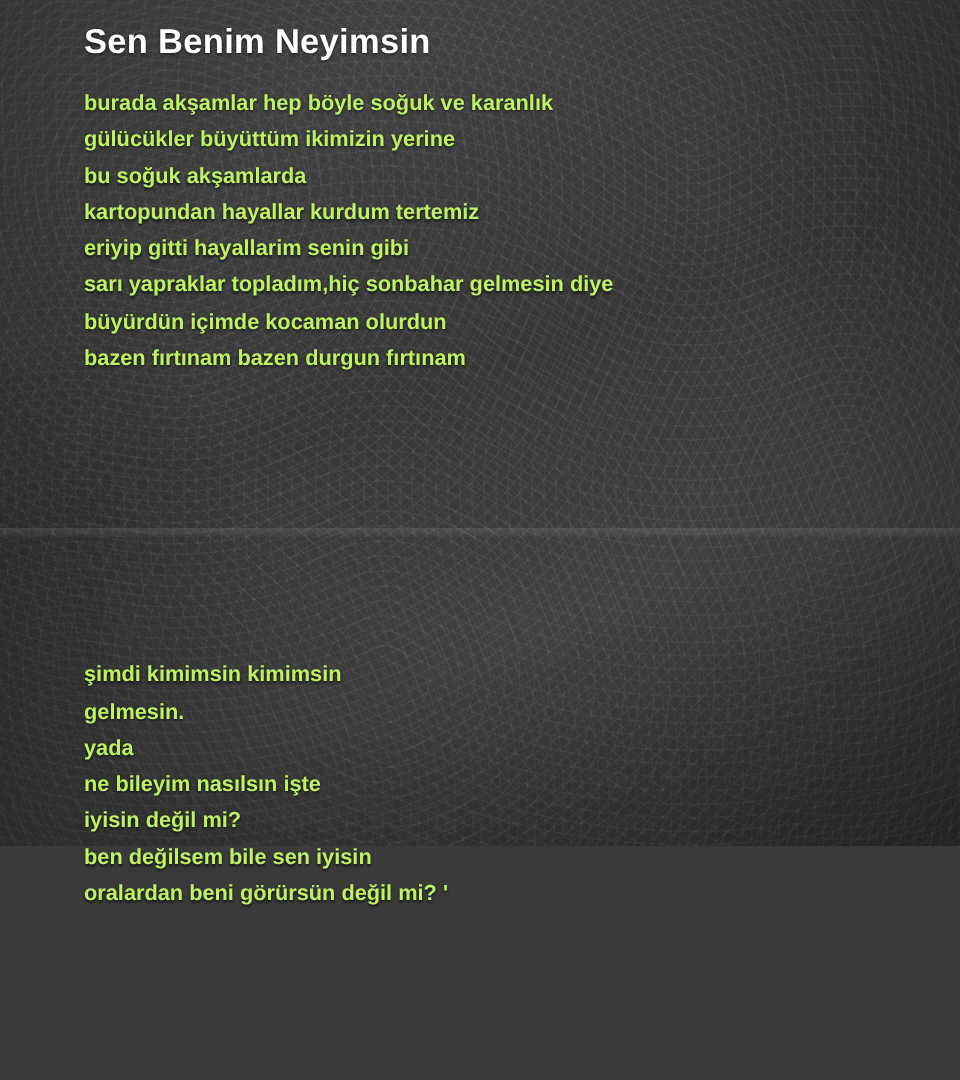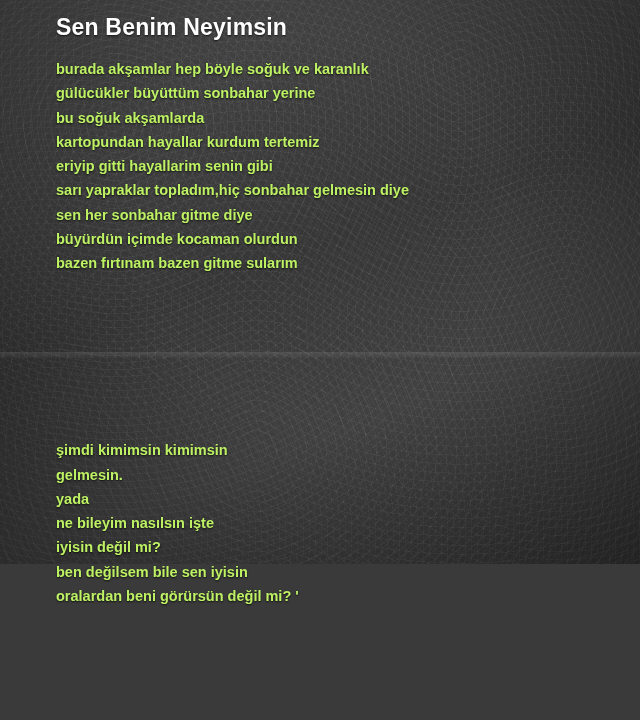--- a/index.html
+++ b/index.html
@@ -96,28 +96,27 @@
 <div class="page">
   <div class="texture"></div>
   <div class="vignette"></div>
   <div class="divider"></div>
 
   <div class="content">
     <div class="title">Sen Benim Neyimsin</div>
 
     <div class="stanza stanza-1">
       <div class="line">burada akşamlar hep böyle soğuk ve karanlık</div>
-      <div class="line">gülücükler büyüttüm sonbahar yerine</div>
+      <div class="line">gülücükler büyüttüm ikimizin yerine</div>
       <div class="line">bu soğuk akşamlarda</div>
       <div class="line">kartopundan hayallar kurdum tertemiz</div>
       <div class="line">eriyip gitti hayallarim senin gibi</div>
       <div class="line">sarı yapraklar topladım,hiç sonbahar gelmesin diye</div>
-      <div class="line">sen her sonbahar gitme diye</div>
       <div class="line">büyürdün içimde kocaman olurdun</div>
-      <div class="line">bazen fırtınam bazen gitme sularım</div>
+      <div class="line">bazen fırtınam bazen durgun fırtınam</div>
     </div>
 
     <div class="stanza stanza-2">
       <div class="line blank"></div>
       <div class="line">şimdi kimimsin kimimsin</div>
       <div class="line">gelmesin.</div>
       <div class="line">yada</div>
       <div class="line">ne bileyim nasılsın işte</div>
       <div class="line">iyisin değil mi?</div>
       <div class="line">ben değilsem bile sen iyisin</div>

